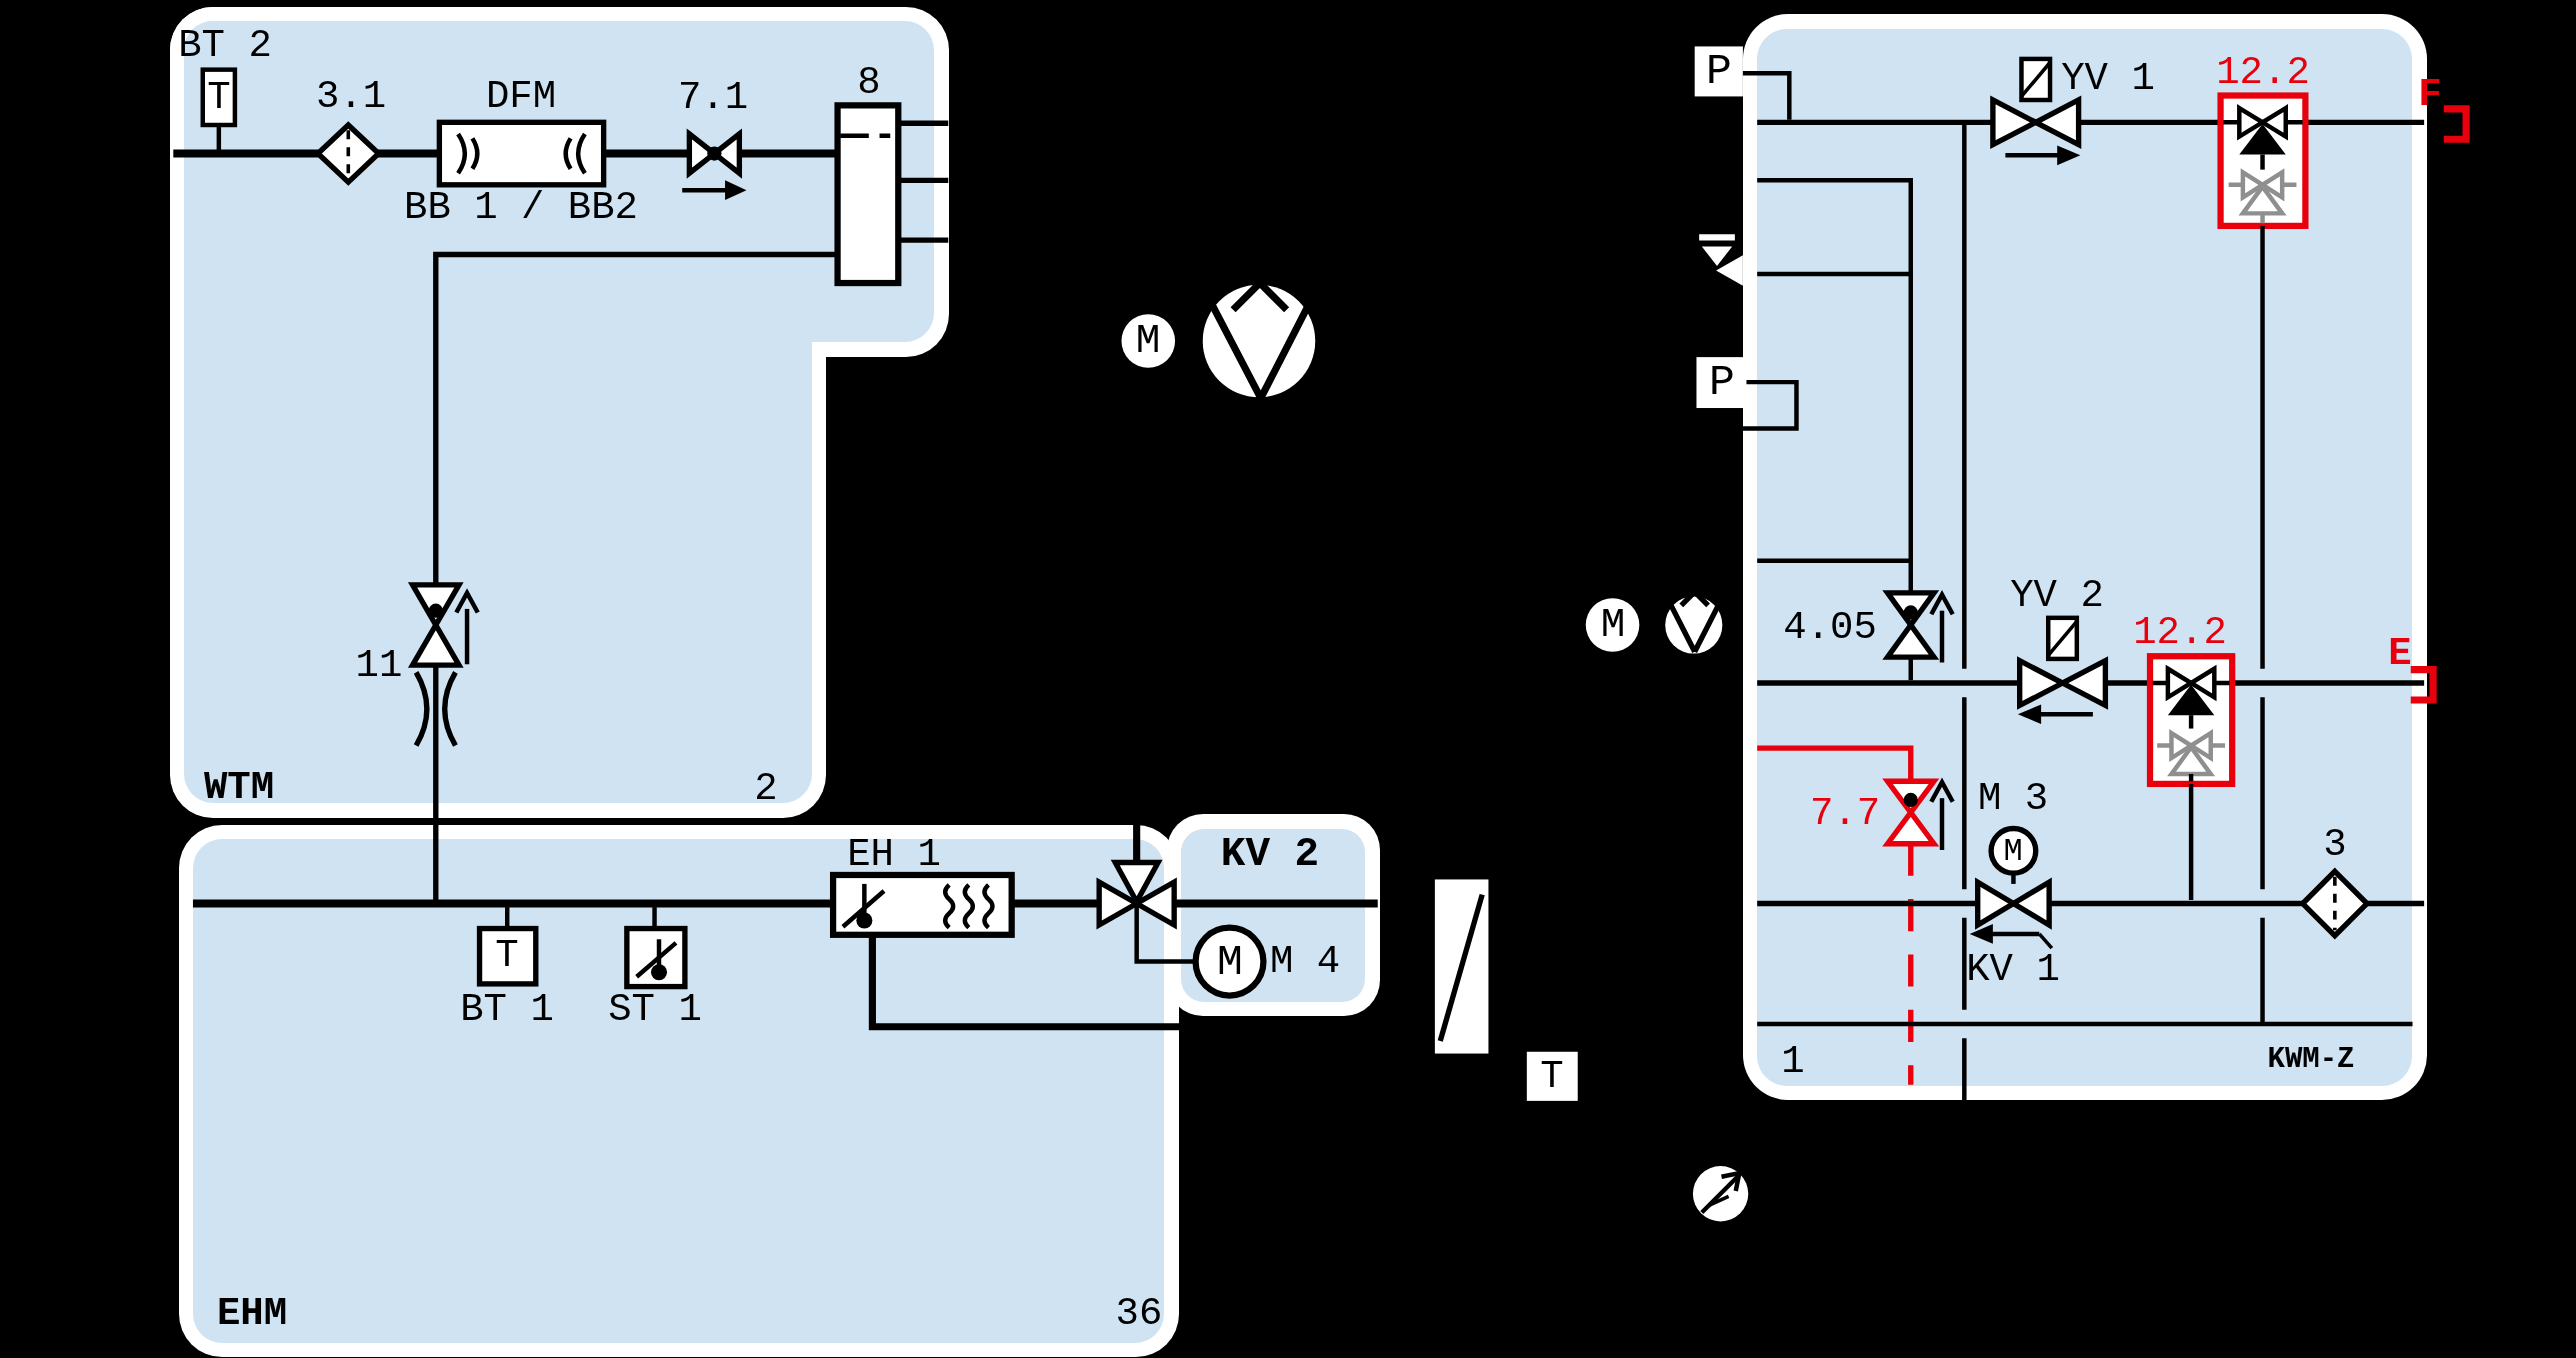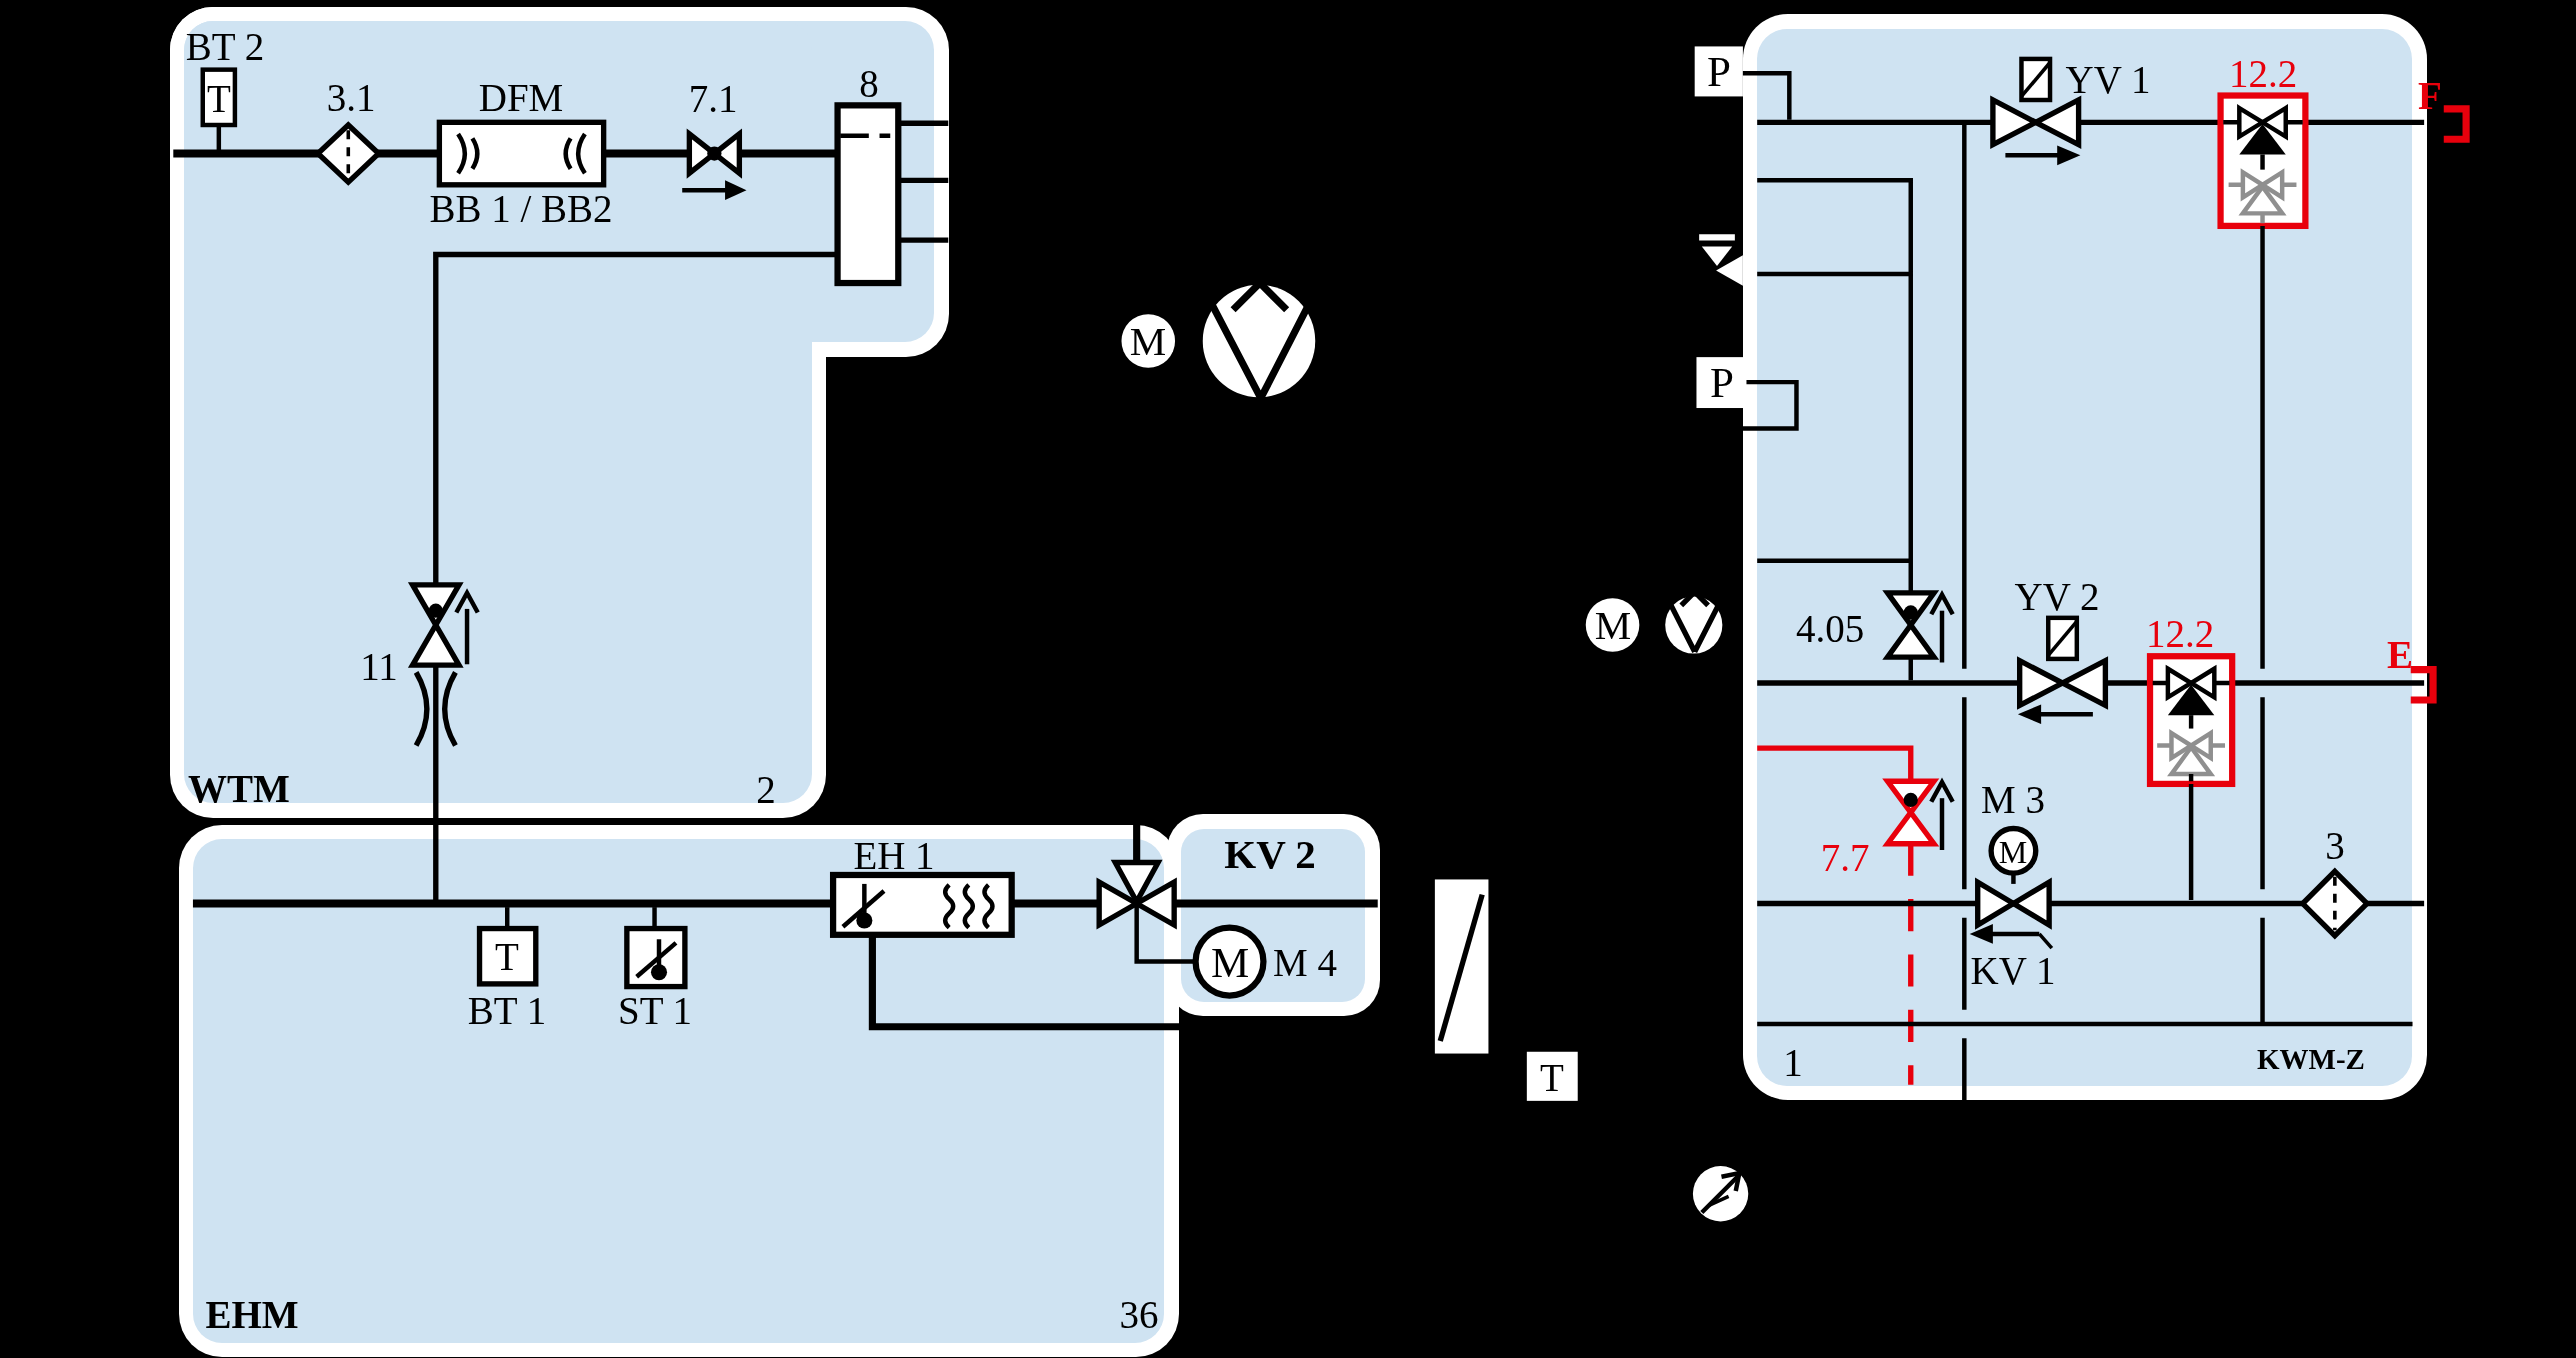--- a/index.html
+++ b/index.html
@@ -1,21 +1,21 @@
 <!DOCTYPE html>
 <html style="font-size:14.3px"><head>
 <meta charset="utf-8">
 <style>
   :root{
     --bg:#000000; --panel:#cfe3f2; --white:#ffffff; --line:#000000;
     --red:#e8000c; --gray:#8f8f8f;
   }
   html,body{margin:0;padding:0;background:var(--bg);}
   .stage{position:relative;width:2576px;height:1358px;background:var(--bg);overflow:hidden;
-         font-family:Liberation Serif, serif;}
+         font-family:Liberation Mono, monospace;}
   .panelW{position:absolute;background:var(--white);border-radius:43px;}
   .panelB{position:absolute;background:var(--panel);border-radius:29px;}
   svg.overlay{position:absolute;left:0;top:0;}
   .lbl{position:absolute;transform:translate(-50%,-50%);color:#000;white-space:nowrap;
        font-size:39px;line-height:1;}
   .lbl.b{font-weight:bold;}
   .lbl.red{color:var(--red);}
 </style>
 </head>
 <body>
@@ -295,21 +295,21 @@
   <div class="lbl" style="left:1719px;top:71px;font-size:43px;">P</div>
   <div class="lbl" style="left:1722px;top:382px;font-size:43px;">P</div>
 
   <div class="lbl" style="left:2108px;top:79px;">YV 1</div>
   <div class="lbl red" style="left:2263px;top:73px;">12.2</div>
   <div class="lbl red b" style="left:2430px;top:95px;">F</div>
   <div class="lbl" style="left:1830px;top:628px;">4.05</div>
   <div class="lbl" style="left:2057px;top:596px;">YV 2</div>
   <div class="lbl red" style="left:2180px;top:633px;">12.2</div>
   <div class="lbl red b" style="left:2400px;top:654px;">E</div>
-  <div class="lbl red" style="left:1845px;top:814px;margin-top:43px;">7.7</div>
+  <div class="lbl red" style="left:1845px;top:814px;">7.7</div>
   <div class="lbl" style="left:2013px;top:799px;">M 3</div>
   <div class="lbl" style="left:2013px;top:852px;font-size:32px;">M</div>
   <div class="lbl" style="left:2013px;top:970px;">KV 1</div>
   <div class="lbl" style="left:2335px;top:845px;">3</div>
   <div class="lbl" style="left:1793px;top:1062px;">1</div>
   <div class="lbl b" style="left:2311px;top:1059px;font-size:29px;">KWM-Z</div>
 
 </div>
 
 

